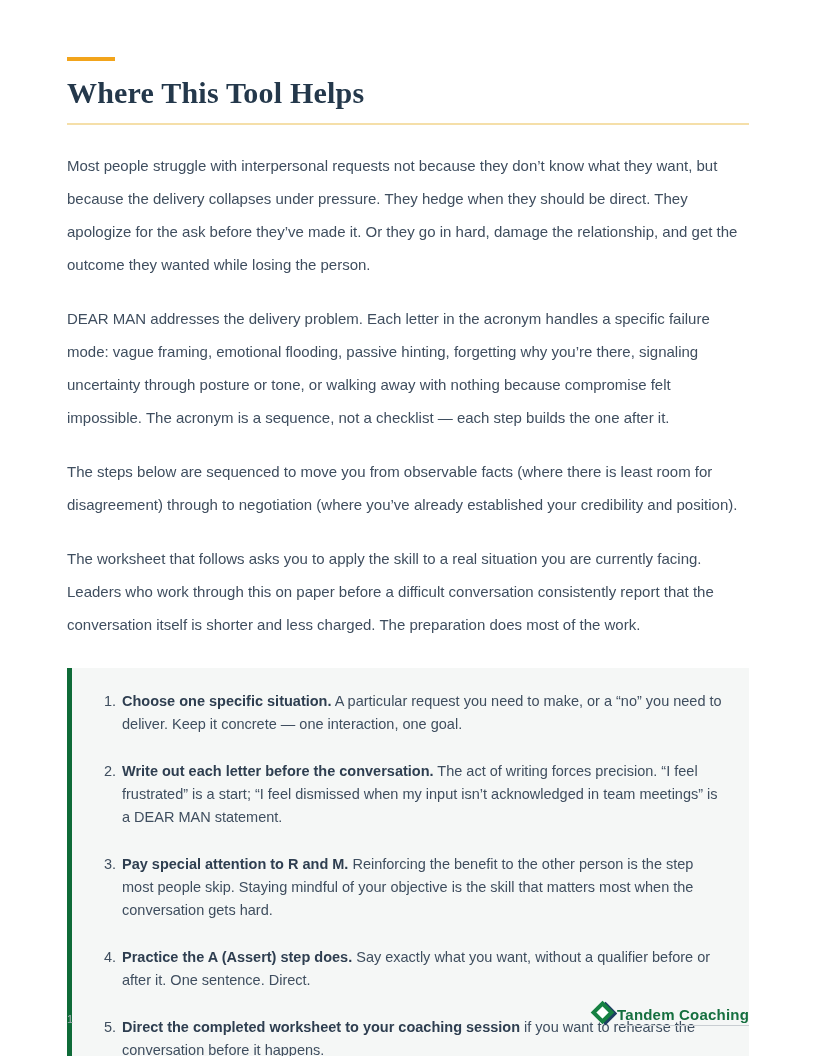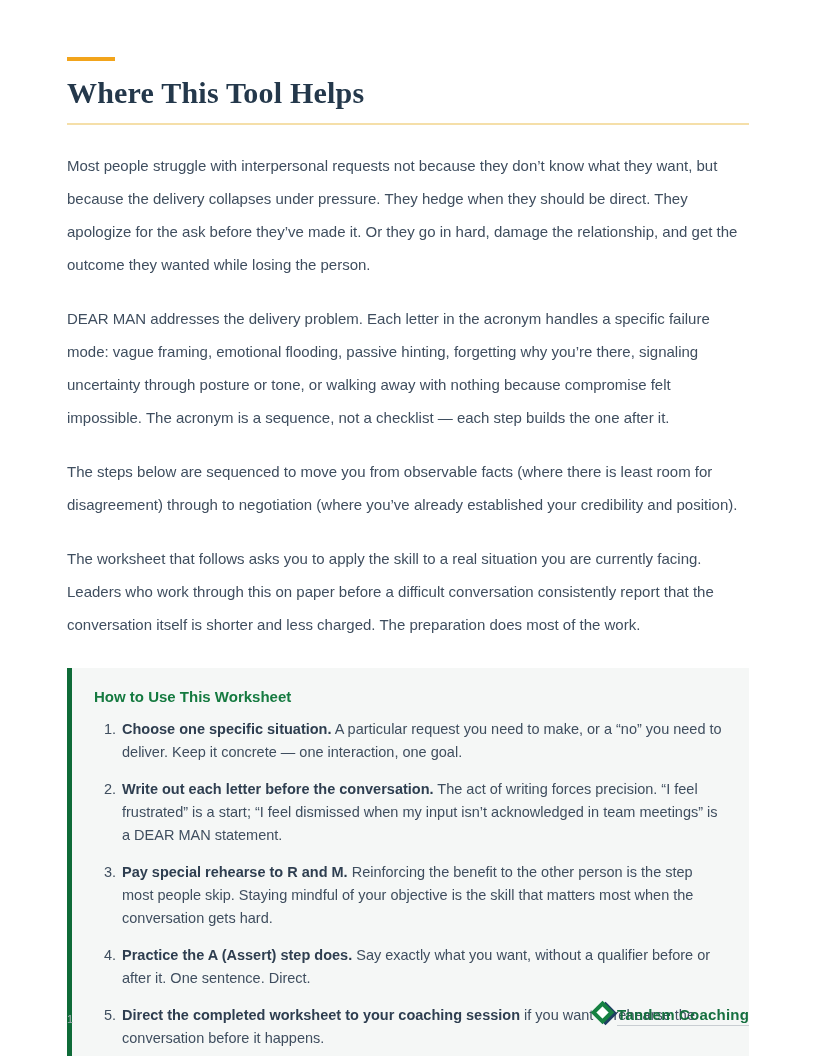--- a/index.html
+++ b/index.html
@@ -55,21 +55,21 @@
     margin-bottom: 13px;
   }
   .callout ol {
     margin: 0;
     padding-left: 26px;
     list-style: decimal outside;
     font-size: 14.5px;
     line-height: 23px;
     color: #3F4E5F;
   }
-  .callout ol li { margin-top: 14px; padding-left: 2px; }
+  .callout ol li { margin-top: 24px; padding-left: 2px; }
   .callout ol li:first-child { margin-top: 2px; }
   .callout ol li .lead-bold { font-weight: 700; color: #2E3E50; }
   .footer-pagenum {
     position: absolute;
     left: 67px;
     bottom: 31px;
     font-size: 11px;
     color: #A9B0B9;
   }
   .brand {
@@ -100,30 +100,29 @@
     <div class="accent-bar"></div>
 
     <h1 class="page-title">Where This Tool Helps</h1>
 
     <p class="body-para">Most people struggle with interpersonal requests not because they don’t know what they want, but because the delivery collapses under pressure. They hedge when they should be direct. They apologize for the ask before they’ve made it. Or they go in hard, damage the relationship, and get the outcome they wanted while losing the person.</p>
     <p class="body-para">DEAR MAN addresses the delivery problem. Each letter in the acronym handles a specific failure mode: vague framing, emotional flooding, passive hinting, forgetting why you’re there, signaling uncertainty through posture or tone, or walking away with nothing because compromise felt impossible. The acronym is a sequence, not a checklist — each step builds the one after it.</p>
     <p class="body-para">The steps below are sequenced to move you from observable facts (where there is least room for disagreement) through to negotiation (where you’ve already established your credibility and position).</p>
     <p class="body-para">The worksheet that follows asks you to apply the skill to a real situation you are currently facing. Leaders who work through this on paper before a difficult conversation consistently report that the conversation itself is shorter and less charged. The preparation does most of the work.</p>
 
     <div class="callout">
-      <div class="callout-heading">How to Use This Worksheet</div>
       <ol>
         <li>
           <span class="lead-bold">Choose one specific situation.</span><span> A particular request you need to make, or a “no” you need to deliver. Keep it concrete — one interaction, one goal.</span>
         </li>
         <li>
           <span class="lead-bold">Write out each letter before the conversation.</span><span> The act of writing forces precision. “I feel frustrated” is a start; “I feel dismissed when my input isn’t acknowledged in team meetings” is a DEAR MAN statement.</span>
         </li>
         <li>
-          <span class="lead-bold">Pay special rehearse to R and M.</span><span> Reinforcing the benefit to the other person is the step most people skip. Staying mindful of your objective is the skill that matters most when the conversation gets hard.</span>
+          <span class="lead-bold">Pay special attention to R and M.</span><span> Reinforcing the benefit to the other person is the step most people skip. Staying mindful of your objective is the skill that matters most when the conversation gets hard.</span>
         </li>
         <li>
           <span class="lead-bold">Practice the A (Assert) step does.</span><span> Say exactly what you want, without a qualifier before or after it. One sentence. Direct.</span>
         </li>
         <li>
           <span class="lead-bold">Direct the completed worksheet to your coaching session</span><span> if you want to rehearse the conversation before it happens.</span>
         </li>
       </ol>
     </div>
 

